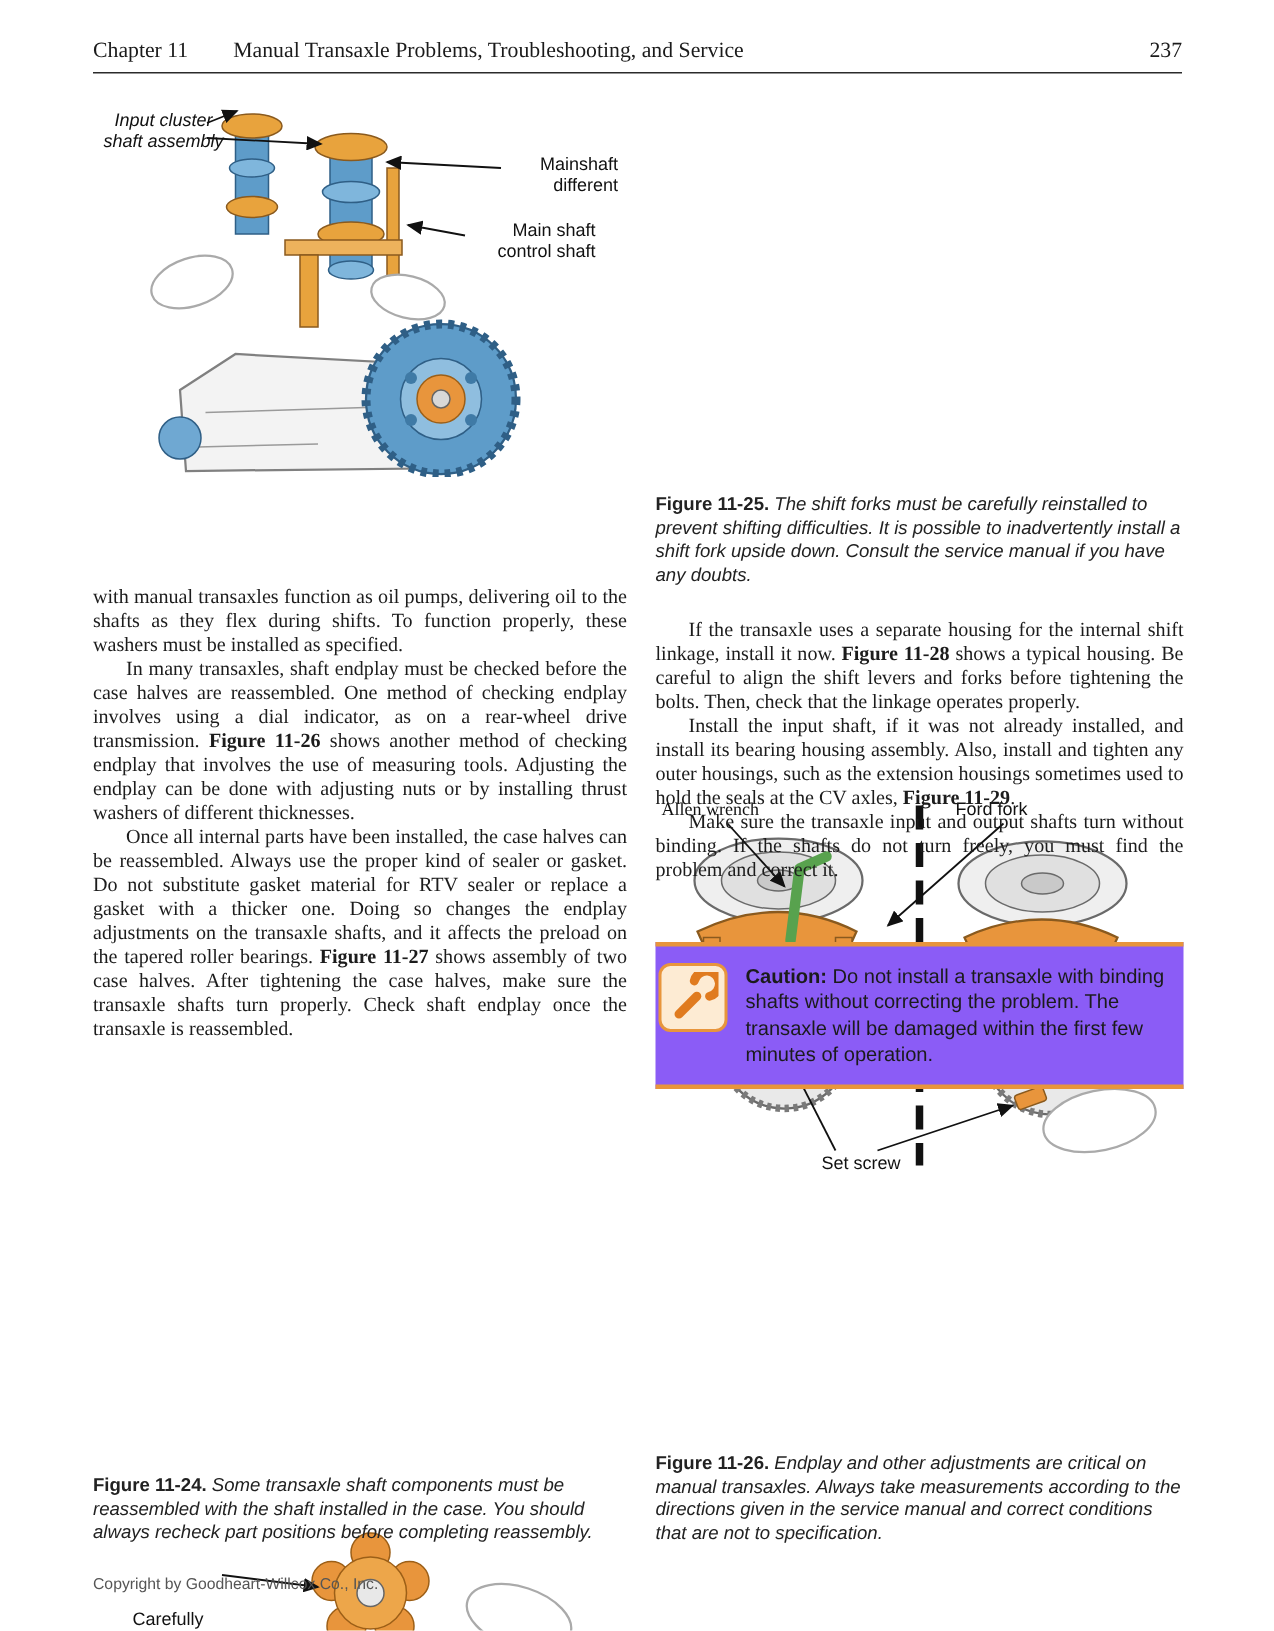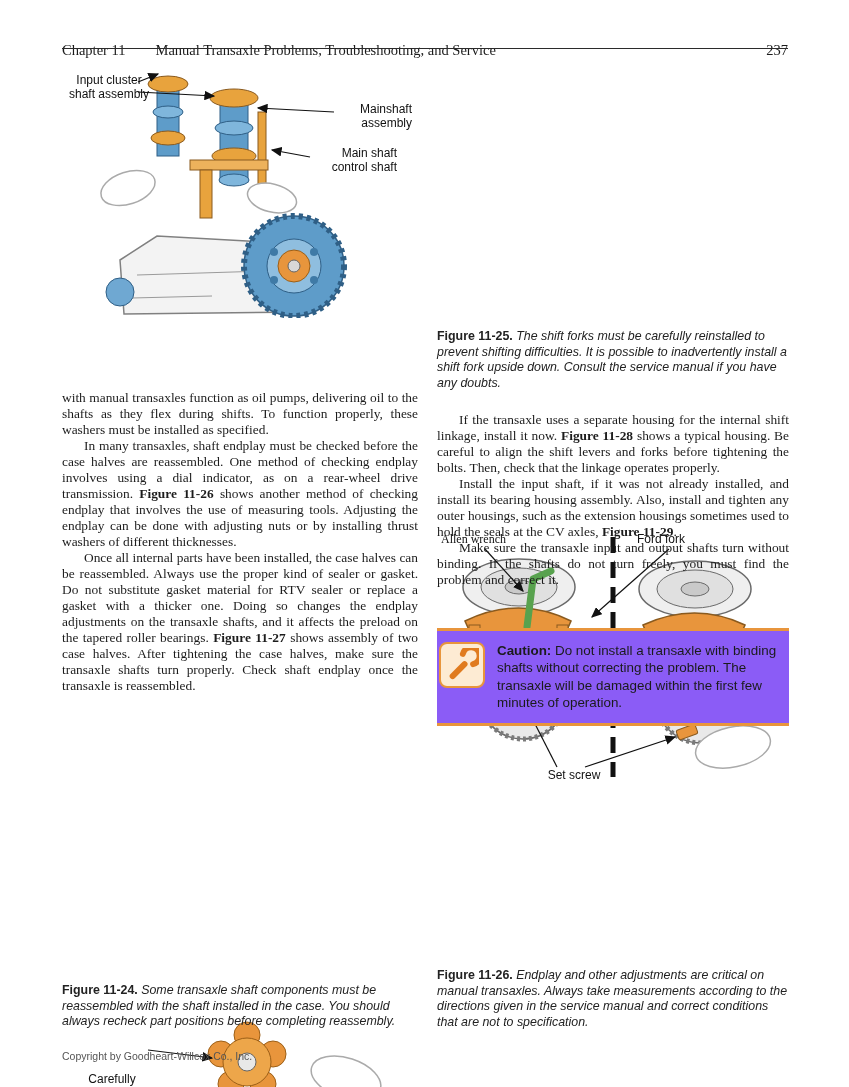--- a/index.html
+++ b/index.html
@@ -9,21 +9,21 @@
     font-family:"Liberation Serif", serif; color:#1c1c1c;
   }
   .page { position:absolute; inset:0; background:#fff; }
 
   
   .hdr {
     position:absolute; top:26px; left:62px; right:61px;
     display:flex; align-items:baseline; font-size:14.5px; color:#1b1b1b;
   }
   .hdr .chapter { white-space:nowrap; }
-  .hdr .title { margin-left:30px; white-space:nowrap;margin-top:16px; }
+  .hdr .title { margin-left:30px; white-space:nowrap; }
   .hdr .pg { margin-left:auto; }
   .rule { position:absolute; top:48px; left:62px; right:61px; border-top:1.3px solid #2b2b2b; }
 
   .block { position:absolute; }
 
   
   .fig { position:relative; }
   .fig svg { display:block; }
   .fig-label {
     position:absolute; font-family:"Liberation Sans", sans-serif;
@@ -123,24 +123,24 @@
         <ellipse cx="66" cy="128" rx="28" ry="16" fill="#ffffff" stroke="#aaaaaa" stroke-width="1.5" transform="rotate(-18 66 128)"></ellipse>
         <ellipse cx="210" cy="138" rx="25" ry="14" fill="#ffffff" stroke="#aaaaaa" stroke-width="1.5" transform="rotate(14 210 138)"></ellipse>
       </g>
       <g stroke="#111" stroke-width="1.2" fill="none">
         <path d="M76 22 L96 14" marker-end="url(#ah23)"></path>
         <path d="M76 32 L152 36" marker-end="url(#ah23)"></path>
         <path d="M272 52 L196 48" marker-end="url(#ah23)"></path>
         <path d="M248 97 L210 90" marker-end="url(#ah23)"></path>
       </g>
     </svg>
-    <div class="fig-label tc" style="left:6px; top:13px; width:82px;">Input cluster
+    <div class="fig-label tc" style="left:6px; top:13px; width:82px;font-style:italic;">Input cluster
 shaft assembly</div>
     <div class="fig-label tr" style="left:270px; top:42px; width:80px;">Mainshaft
-assembly</div>
+different</div>
     <div class="fig-label tr" style="left:240px; top:86px; width:95px;">Main shaft
 control shaft</div>
   </div>
 
 
   <div class="block bodytext" style="left:62px; top:390px; width:356px;">
     <p><span>with manual transaxles function as oil pumps, delivering oil to the shafts as they flex during shifts. To function properly, these washers must be installed as specified.</span></p>
     <p class="indent"><span>In many transaxles, shaft endplay must be checked before the case halves are reassembled. One method of checking endplay involves using a dial indicator, as on a rear-wheel drive transmission. </span><span class="rb">Figure 11-26</span><span> shows another method of checking endplay that involves the use of measuring tools. Adjusting the endplay can be done with adjusting nuts or by installing thrust washers of different thicknesses.</span></p>
     <p class="indent"><span>Once all internal parts have been installed, the case halves can be reassembled. Always use the proper kind of sealer or gasket. Do not substitute gasket material for RTV sealer or replace a gasket with a thicker one. Doing so changes the endplay adjustments on the transaxle shafts, and it affects the preload on the tapered roller bearings. </span><span class="rb">Figure 11-27</span><span> shows assembly of two case halves. After tightening the case halves, make sure the transaxle shafts turn properly. Check shaft endplay once the transaxle is reassembled.</span></p>
   </div>

